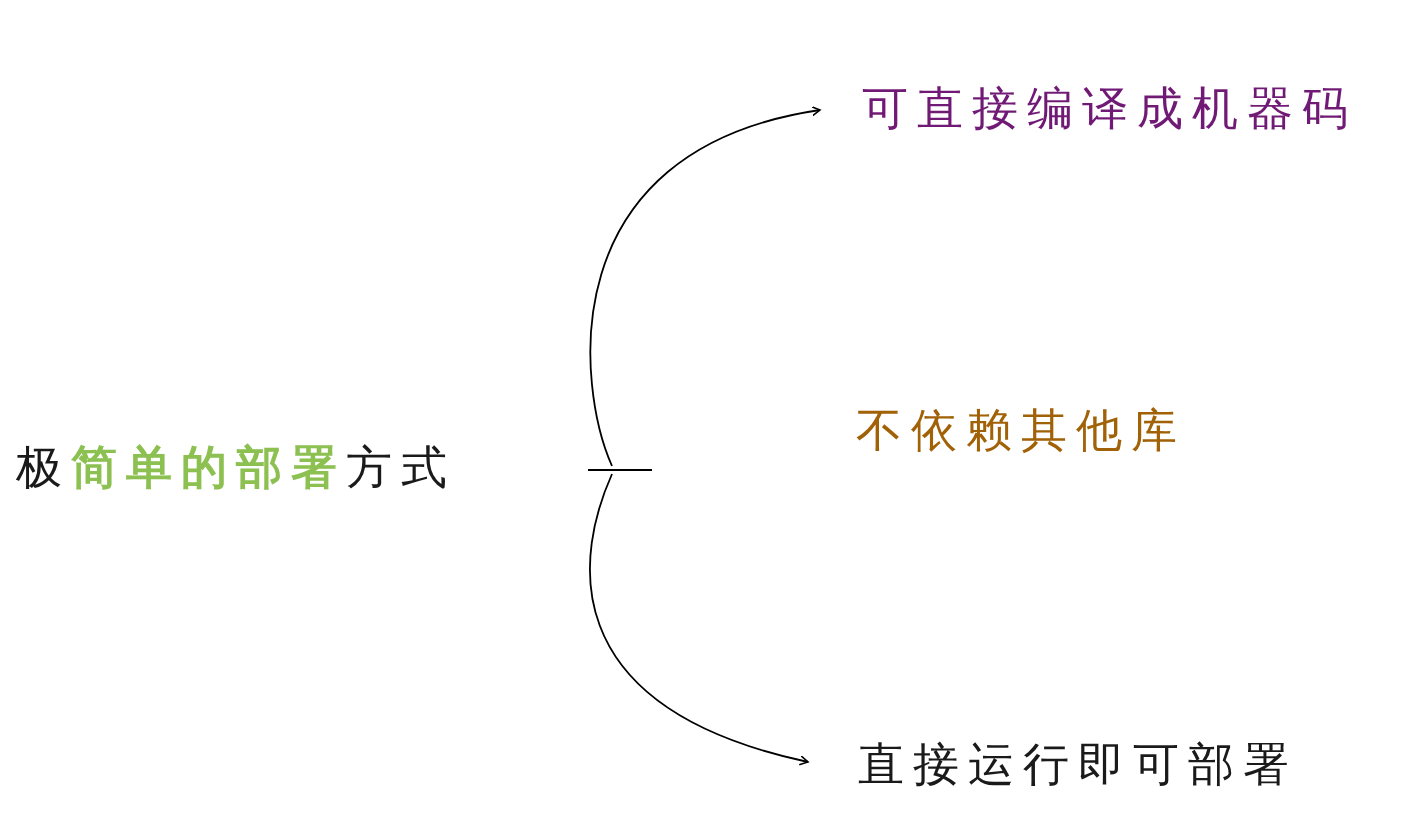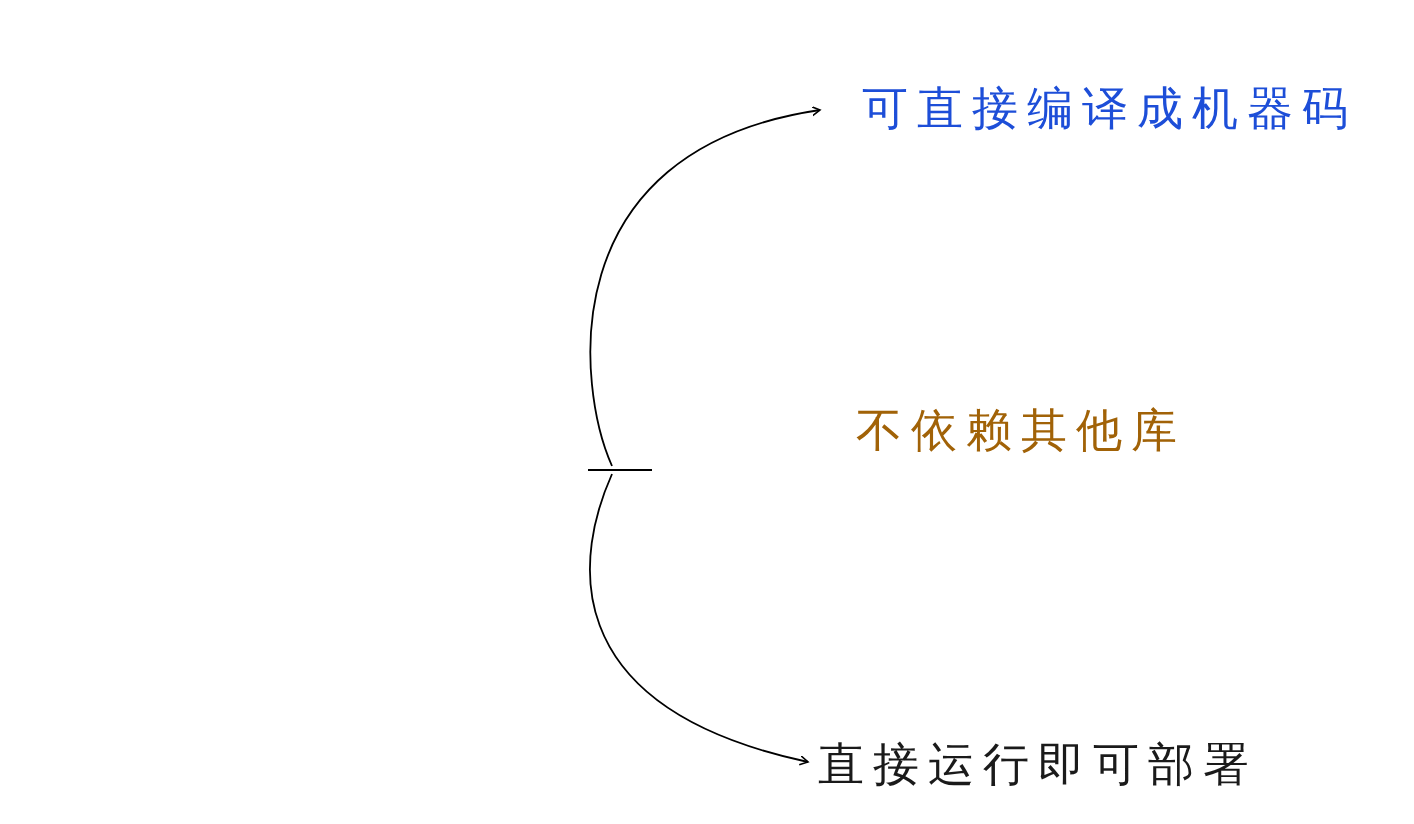--- a/index.html
+++ b/index.html
@@ -65,20 +65,23 @@
       </marker>
     </defs>
 
     <line x1="588" y1="470" x2="652" y2="470" stroke="#000000" stroke-width="1.8"></line>
 
     <path d="M 612 466 C 578 390, 548 150, 820 110" fill="none" stroke="#000000" stroke-width="1.8" marker-end="url(#arrowhead)"></path>
 
     <path d="M 612 474 C 578 550, 548 706, 808 762" fill="none" stroke="#000000" stroke-width="1.8" marker-end="url(#arrowhead)"></path>
   </svg>
 
+  <div class="node root-node" style="color: rgb(26, 26, 26);">
+    <span>极</span><span class="hl" style="color: rgb(140, 193, 82);">简单的部署</span><span>方式</span>
+  </div>
 
-  <div class="node branch-top" style="color: #1d4ed8;">可直接编译成机器码</div>
+  <div class="node branch-top" style="color: #701a75;">可直接编译成机器码</div>
 
   <div class="node branch-mid" style="color: #a16207;">不依赖其他库</div>
 
-  <div class="node branch-bottom" style="color: rgb(26, 26, 26);">直接运行即可部署</div>
+  <div class="node branch-bottom" style="color: rgb(26, 26, 26); margin-left: 40px;">直接运行即可部署</div>
 
 </div>
 
 </body></html>

